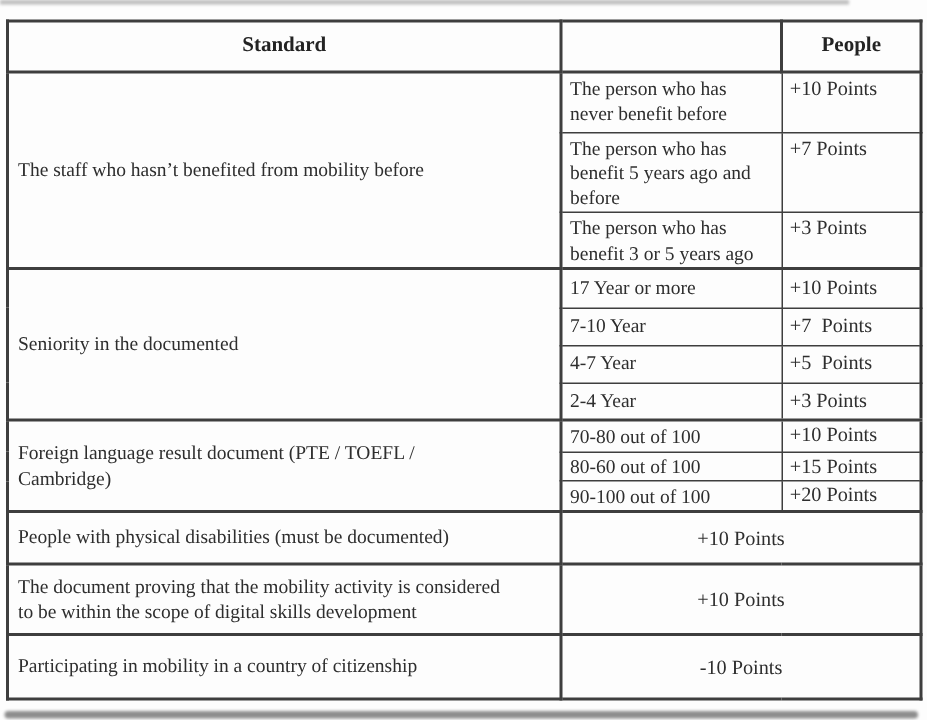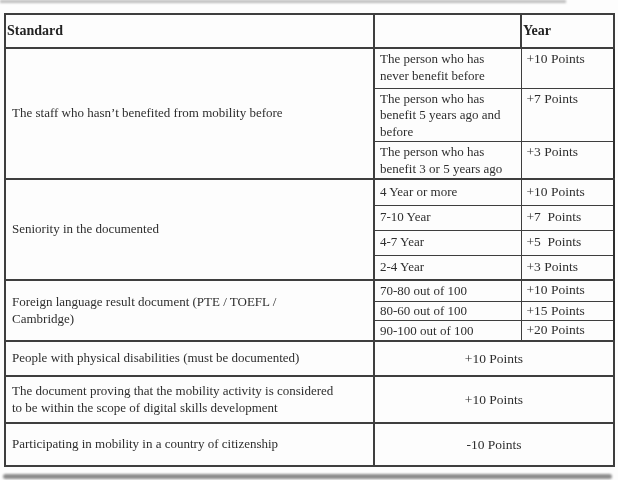--- a/index.html
+++ b/index.html
@@ -20,21 +20,21 @@
   table.scoring{
     position:absolute;left:4px;top:13px;width:609px;
     border-collapse:collapse;table-layout:fixed;
     border:2.5px solid #2f2f2f;
   }
   td,th{
     border:1.5px solid #3e3e3e;
     overflow:hidden;
   }
   th{
-    font-size:14px;font-weight:bold;text-align:left;vertical-align:middle;
+    font-size:14px;font-weight:bold;text-align:center;vertical-align:middle;
     border-width:2px;color:#232323;
   }
   td.std{
     font-size:13px;line-height:1.28;
     padding:2px 3px 2px 6px;
     vertical-align:middle;text-align:left;
     white-space:pre-line;
     border-width:2px;
   }
   td.cond{
@@ -65,21 +65,21 @@
 <table class="scoring">
   <colgroup>
     <col style="width:369px">
     <col style="width:147px">
     <col style="width:93px">
   </colgroup>
   <tbody>
     <tr style="height:34px">
       <th>Standard</th>
       <th></th>
-      <th>Year</th>
+      <th>People</th>
     </tr>
 
     <tr class="sec" style="height:40px">
       <td class="std" rowspan="3">The staff who hasn’t benefited from mobility before</td>
       <td class="cond top">The person who has
 never benefit before</td>
       <td class="score top">+10 Points</td>
     </tr>
     <tr style="height:50px">
       <td class="cond top">The person who has
@@ -88,21 +88,21 @@
       <td class="score top">+7 Points</td>
     </tr>
     <tr style="height:35px">
       <td class="cond top">The person who has
 benefit 3 or 5 years ago</td>
       <td class="score top">+3 Points</td>
     </tr>
 
     <tr class="sec" style="height:26px">
       <td class="std" rowspan="4">Seniority in the documented</td>
-      <td class="cond">4 Year or more</td>
+      <td class="cond">17 Year or more</td>
       <td class="score">+10 Points</td>
     </tr>
     <tr style="height:25px">
       <td class="cond">7-10 Year</td>
       <td class="score">+7  Points</td>
     </tr>
     <tr style="height:25px">
       <td class="cond">4-7 Year</td>
       <td class="score">+5  Points</td>
     </tr>

